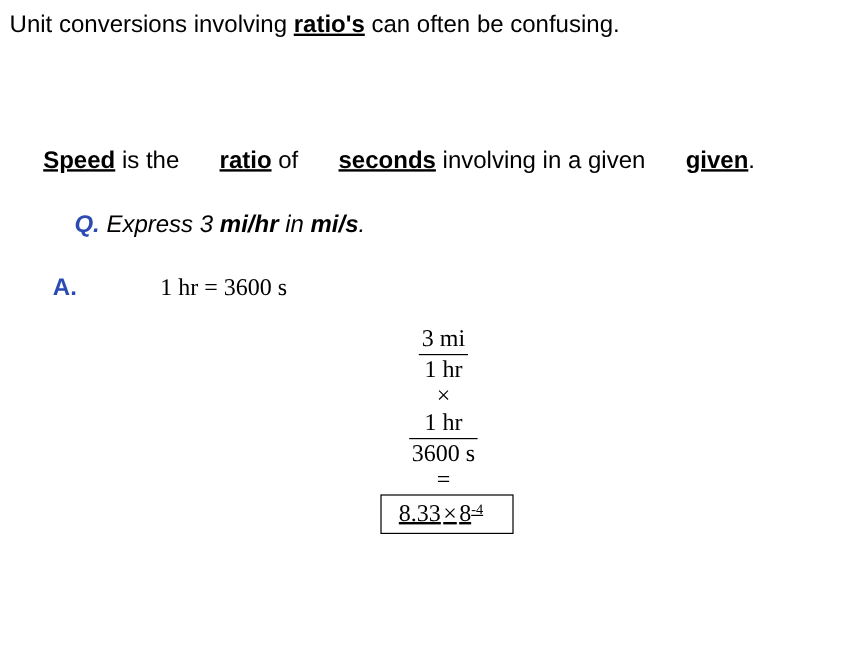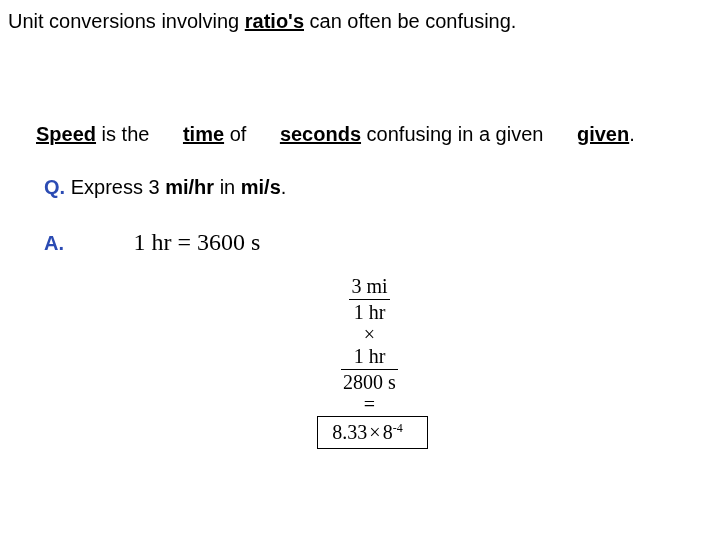--- a/index.html
+++ b/index.html
@@ -25,21 +25,22 @@
   .line1 .kw-ratios {
     font-weight: bold;
     text-decoration: underline;
   }
   .line2 {
     margin: 0 0 30px 0;
   }
   .b { font-weight: bold; }
   .bu { font-weight: bold; text-decoration: underline; margin-left: 28px; }
   .qline {
-    margin: 0 0 30px 36px;
+    margin: 0 0 30px 54px;
+    font-style: italic;
   }
   .qlabel {
     color: #2b4bb3;
     font-weight: bold;
   }
   .aline {
     margin: 0 0 20px 36px;
   }
   .alabel {
     color: #2b4bb3;
@@ -50,21 +51,21 @@
     align-items: center;
     margin-left: 41px;
     font-family: "Times New Roman", Times, serif;
     font-size: 20px;
     flex-direction: column;
   }
   .aline .eq {
     display: inline-block;
     margin-left: 64px;
     font-family: "Times New Roman", Times, serif;
-    font-size: 24px;
+    font-size: 20px;
     vertical-align: baseline;
   }
   .frac {
     display: inline-flex;
     flex-direction: column;
     align-items: center;
     vertical-align: middle;
     line-height: 1.05;
   }
   .frac .num { padding: 0 2px; }
@@ -79,36 +80,37 @@
     padding: 0 6px;
   }
   .eqspan {
     padding: 0 6px;
   }
   .boxed {
     display: inline-flex;
     border: 1px solid #000;
     padding: 4px 14px;
     margin-left: 6px;
+    text-decoration: underline;
   }
   sup.exp {
     font-size: 12px;
   }
 </style>
 </head>
 <body>
 
 <div class="slide">
 
   <p class="line1">
     <span>Unit conversions involving </span><span class="kw-ratios">ratio's</span><span> can often be confusing.</span>
   </p>
 
   <p class="line2">
-    <span class="bu">Speed</span><span> is the </span><span class="bu">time</span><span> of </span><span class="bu">seconds</span><span> confusing in a given </span><span class="bu">given</span><span>.</span>
+    <span class="bu">Speed</span><span> is the </span><span class="bu">ratio</span><span> of </span><span class="bu">seconds</span><span> involving in a given </span><span class="bu">given</span><span>.</span>
   </p>
 
   <p class="qline">
     <span class="qlabel">Q.</span><span> Express 3 </span><span class="b">mi/hr</span><span> in </span><span class="b">mi/s</span><span>.</span>
   </p>
 
   <p class="aline">
     <span class="alabel">A.</span>
     <span class="eq">1 hr = 3600 s</span>
   </p>
@@ -116,21 +118,21 @@
   <div class="conv-row">
     <span class="frac">
       <span class="num">3 mi</span>
       <span class="bar"></span>
       <span class="den">1 hr</span>
     </span>
     <span class="times">×</span>
     <span class="frac">
       <span class="num">1 hr</span>
       <span class="bar"></span>
-      <span class="den">2800 s</span>
+      <span class="den">3600 s</span>
     </span>
     <span class="eqspan">=</span>
     <span class="boxed">
       <span>8.33</span>
         <span class="times" style="padding:0 2px">×</span>
         <span>8</span>
         <sup class="exp">-4</sup>
       <span style="width:10px;display:inline-block"></span>
     </span>
   </div>

